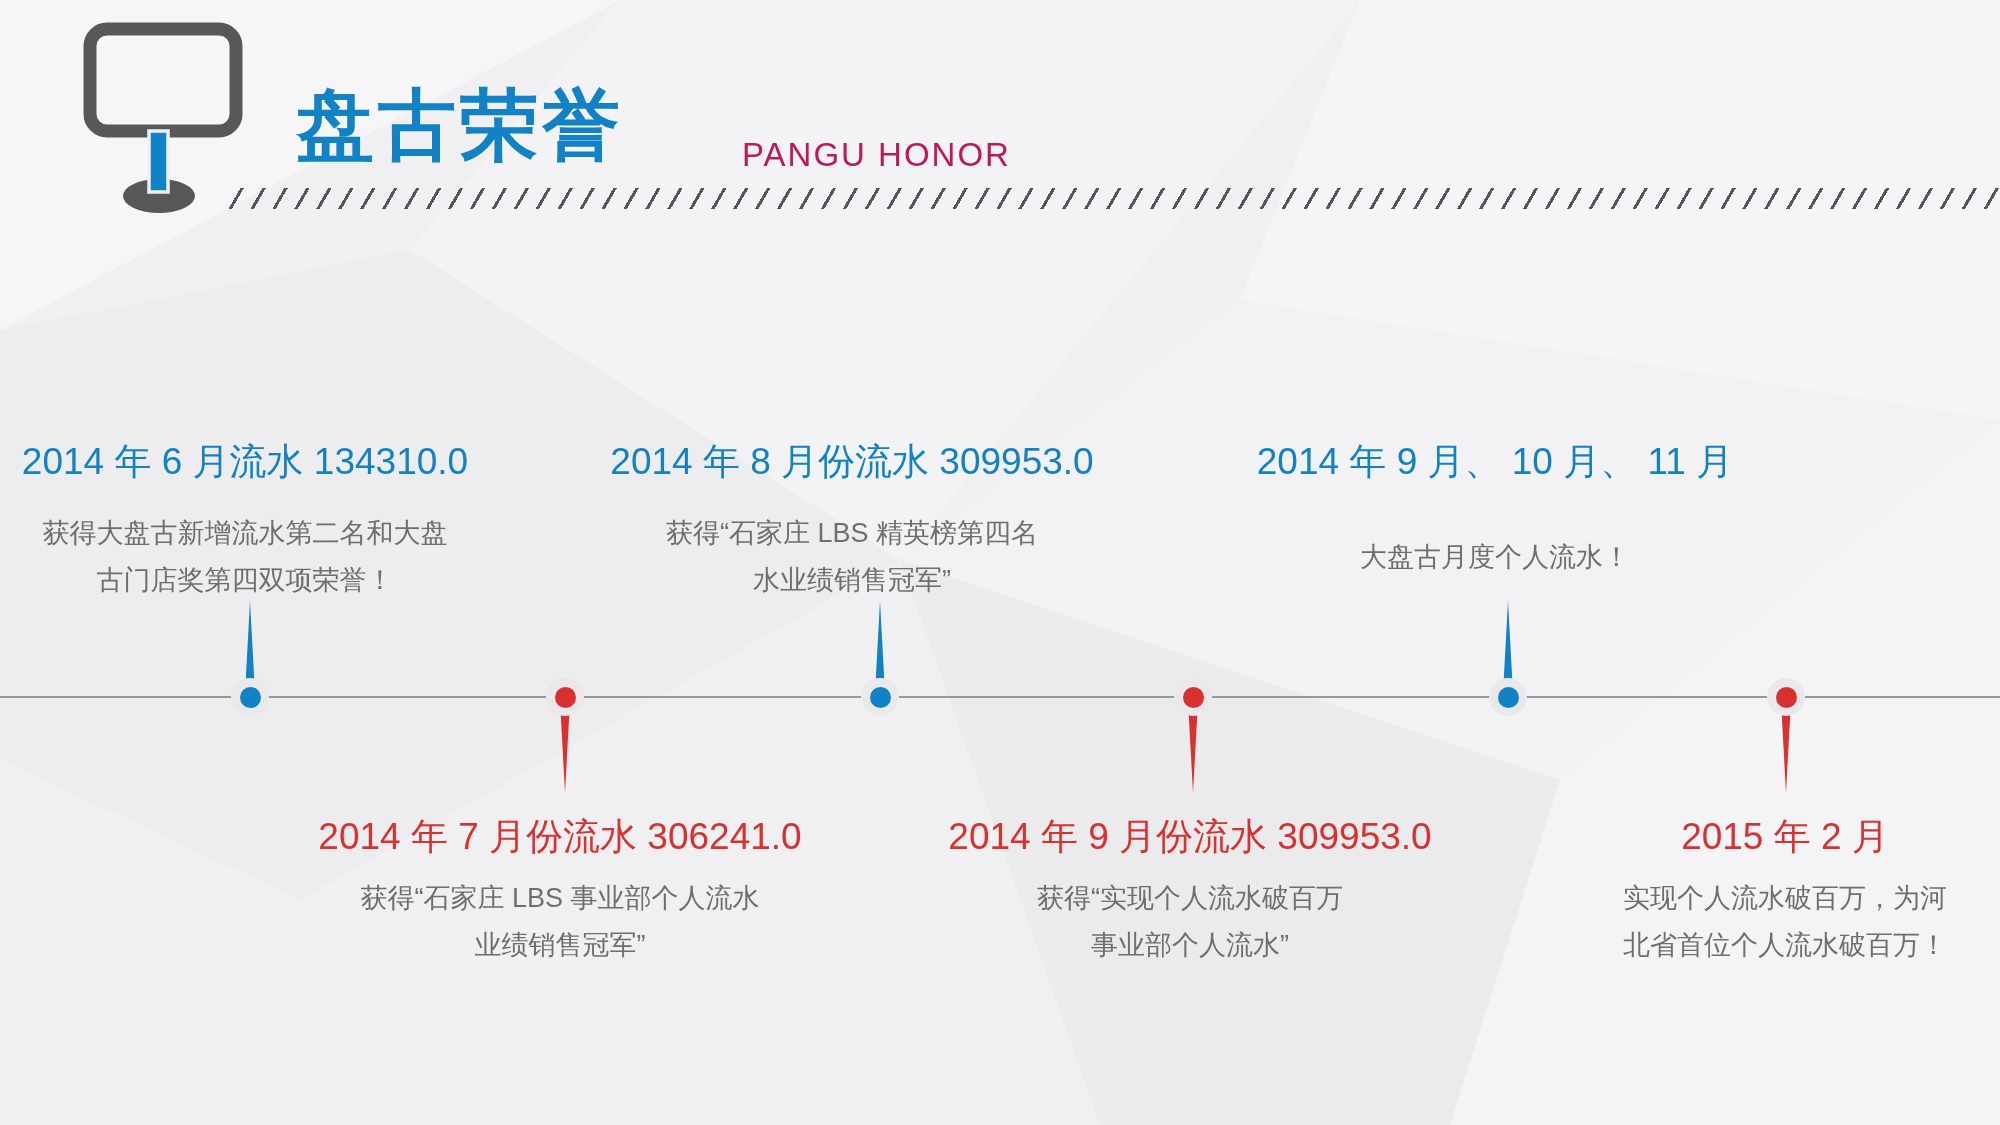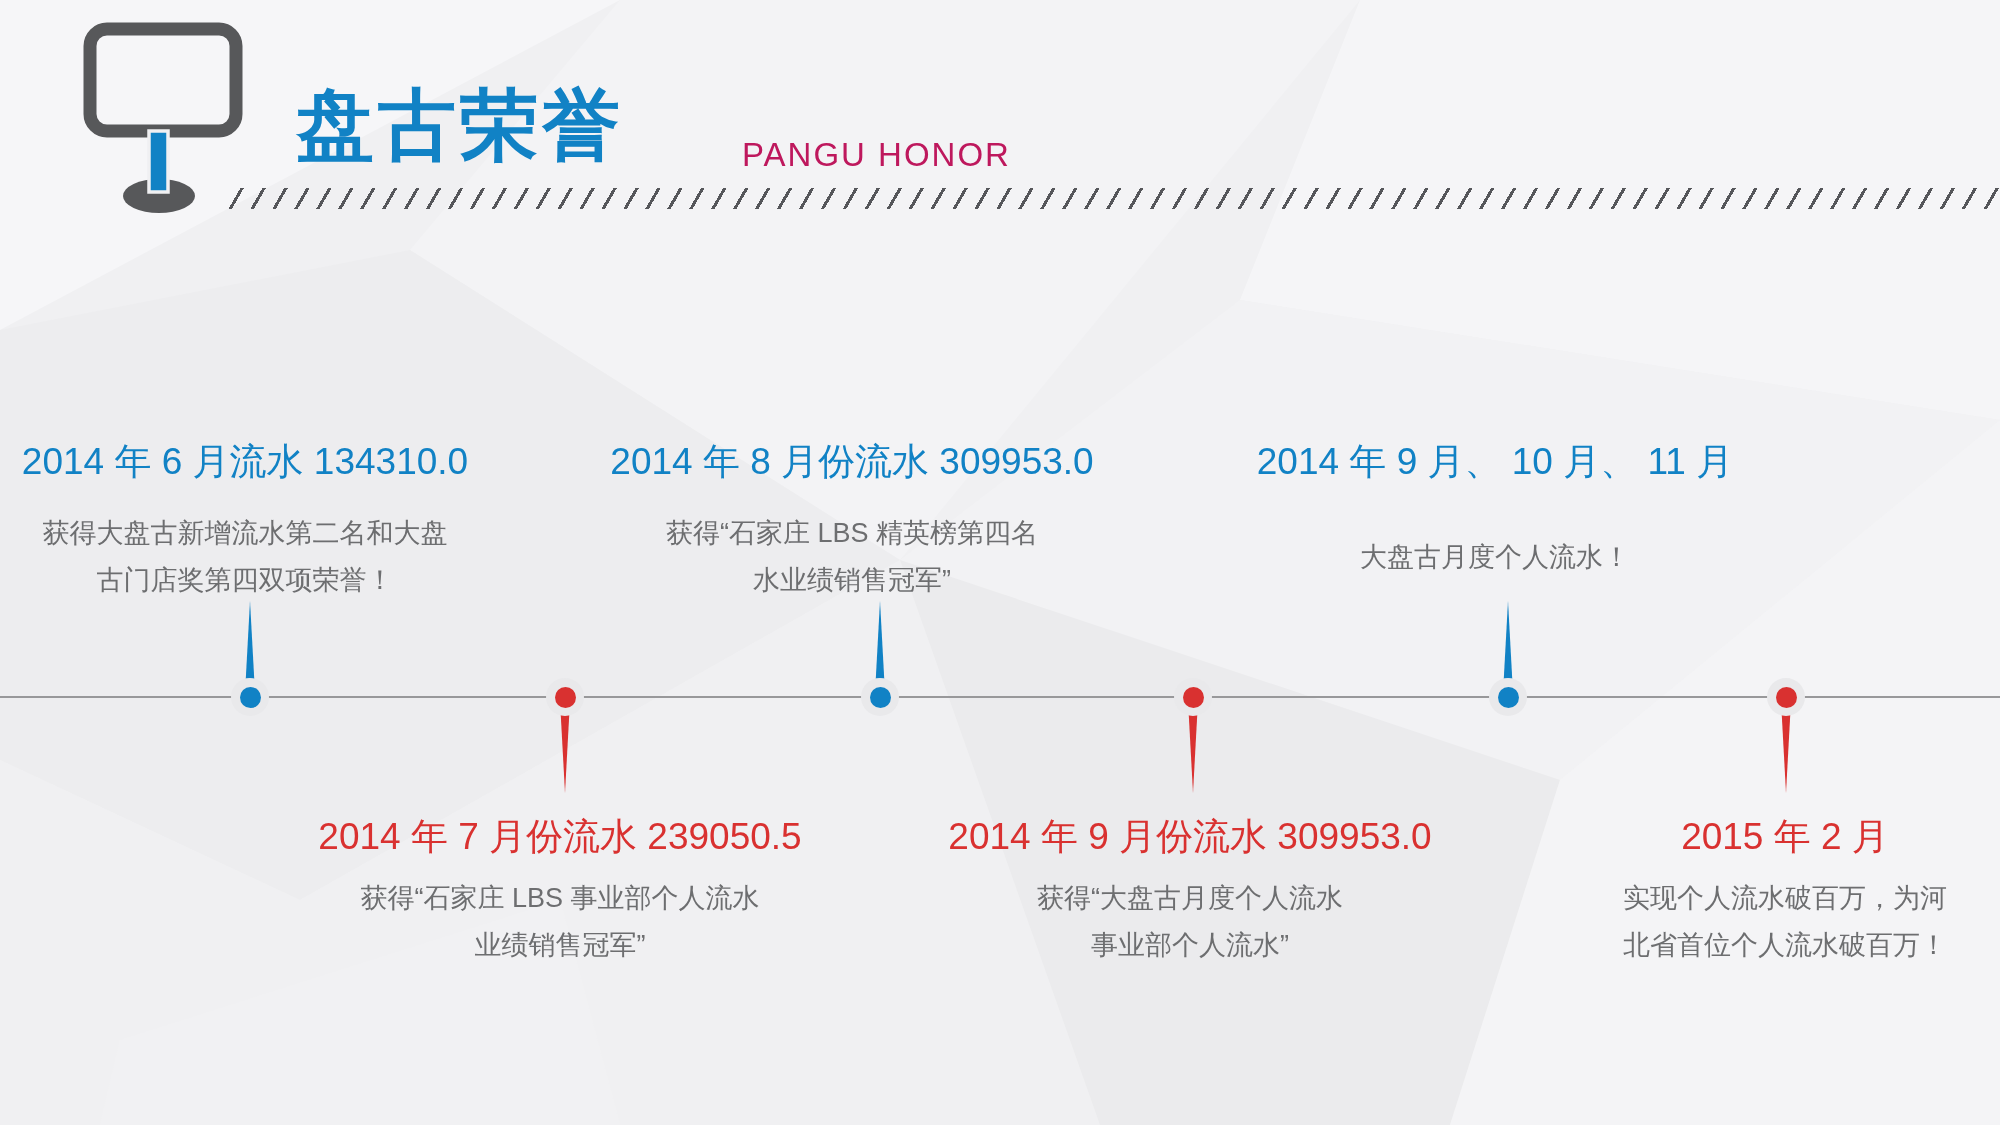--- a/index.html
+++ b/index.html
@@ -156,30 +156,30 @@
     </div>
   </div>
   <div class="tl-item top blue-item" style="left:1235px">
     <div class="tl-title">2014 年 9 月、 10 月、 11 月</div>
     <div class="tl-desc">
       <div>大盘古月度个人流水！</div>
     </div>
   </div>
 
   <div class="tl-item bottom red-item" style="left:300px">
-    <div class="tl-title">2014 年 7 月份流水 239050.5</div>
+    <div class="tl-title">2014 年 7 月份流水 306241.0</div>
     <div class="tl-desc">
       <div>获得“石家庄 LBS 事业部个人流水</div>
       <div>业绩销售冠军”</div>
     </div>
   </div>
   <div class="tl-item bottom red-item" style="left:930px">
     <div class="tl-title">2014 年 9 月份流水 309953.0</div>
     <div class="tl-desc">
-      <div>获得“大盘古月度个人流水</div>
+      <div>获得“实现个人流水破百万</div>
       <div>事业部个人流水”</div>
     </div>
   </div>
   <div class="tl-item bottom red-item" style="left:1525px">
     <div class="tl-title">2015 年 2 月</div>
     <div class="tl-desc">
       <div>实现个人流水破百万，为河</div>
       <div>北省首位个人流水破百万！</div>
     </div>
   </div>

